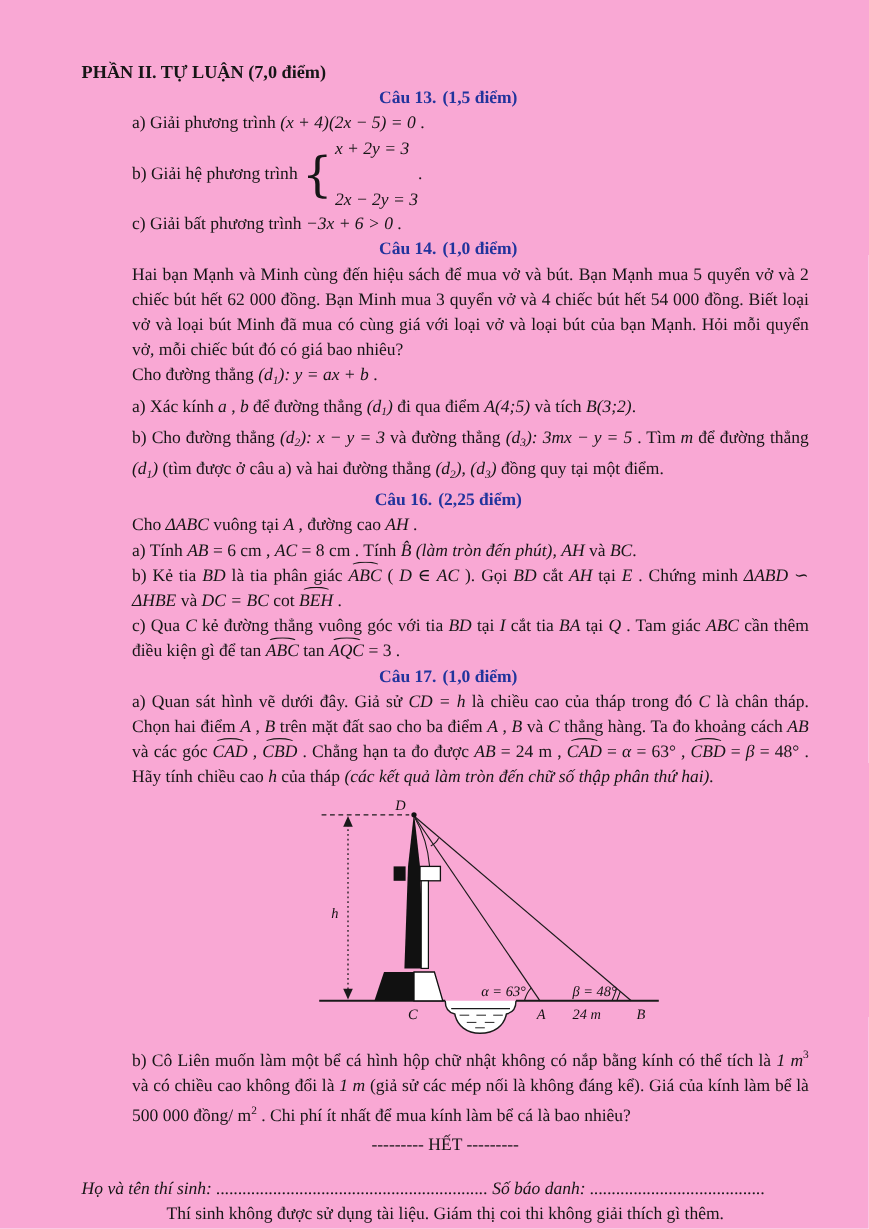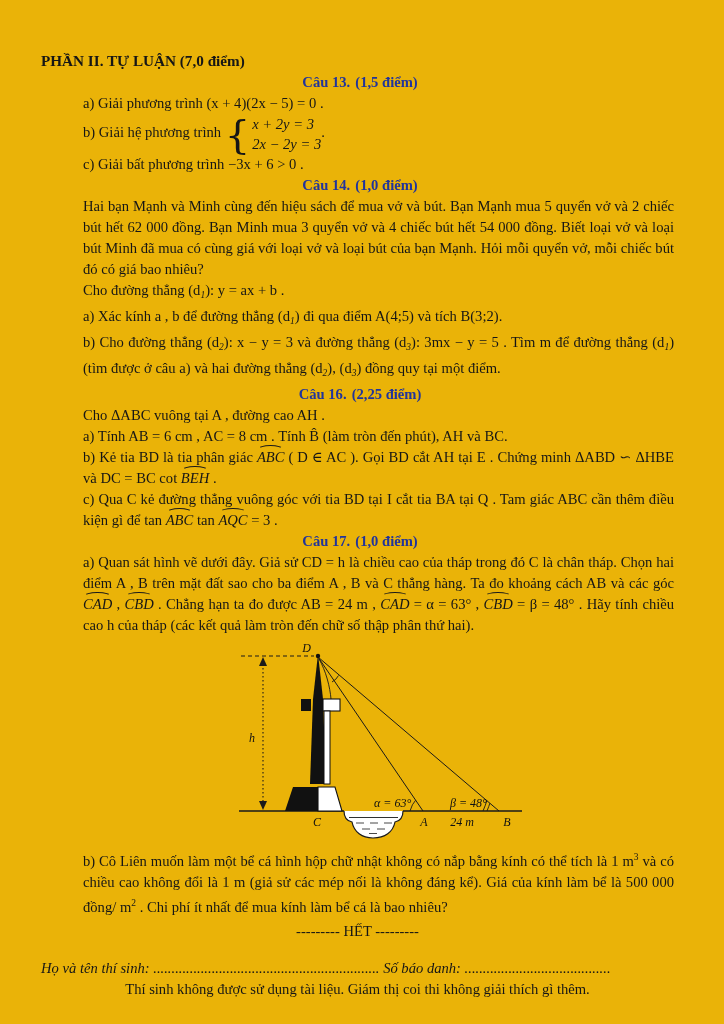--- a/index.html
+++ b/index.html
@@ -1,43 +1,43 @@
 <!DOCTYPE html>
 <html><head>
 <meta charset="utf-8">
 <style>
   html,body{margin:0;padding:0;background:#fff;}
   .page{
     position:relative;
     width:724px;height:1024px;
-    background:#eab308;
+    background:#f9a8d4;
     box-sizing:border-box;
-    padding:50px 50px 0 41px;
+    padding:50px 50px 0 68px;
     font-family:"Liberation Serif","DejaVu Serif","DejaVu Sans",serif;
     font-size:14.6px;
     line-height:21px;
     color:#161616;
     overflow:hidden;
   }
   .title{font-weight:bold;font-size:15.2px;margin-bottom:1px;}
   .qhead{font-weight:bold;color:#21349c;text-align:center;}
   .qhead .qlabel{display:inline-block;width:58px;}
   .para{margin-left:42px;text-align:justify;}
-  .i{}
+  .i{font-style:italic;}
   .b{font-weight:bold;}
   .sub{font-style:italic;font-size:9.5px;vertical-align:-3px;}
   .sup{font-size:9.5px;vertical-align:6px;}
   .hat{font-style:italic;position:relative;display:inline-block;}
   .hat::before{
     content:"";position:absolute;left:5%;right:5%;top:-2px;height:6px;
     border:1px solid transparent;border-top:1.15px solid #1a1a1a;border-radius:50%;
   }
   .sys{display:inline-flex;align-items:center;vertical-align:middle;}
   .sys-brace{font-family:"DejaVu Serif",serif;font-size:40px;font-weight:400;line-height:40px;margin-right:2px;}
-  .sys-lines{display:inline-flex;flex-direction:column;}
+  .sys-lines{display:inline-flex;flex-direction:column;gap:23px;}
   .sys-line{font-style:italic;line-height:20px;}
   .figure{position:relative;width:300px;height:200px;margin:5px 0 6px 190px;}
   .figure svg{display:block;}
   .figure text{font-family:"Liberation Serif","DejaVu Serif",serif;font-style:italic;font-size:12px;fill:#111;}
   .footer-het{text-align:center;font-weight:normal;margin-top:3px;}
   .footer-name{margin-top:16px;font-style:italic;}
   .footer-note{text-align:center;}
 </style>
 </head>
 <body>

